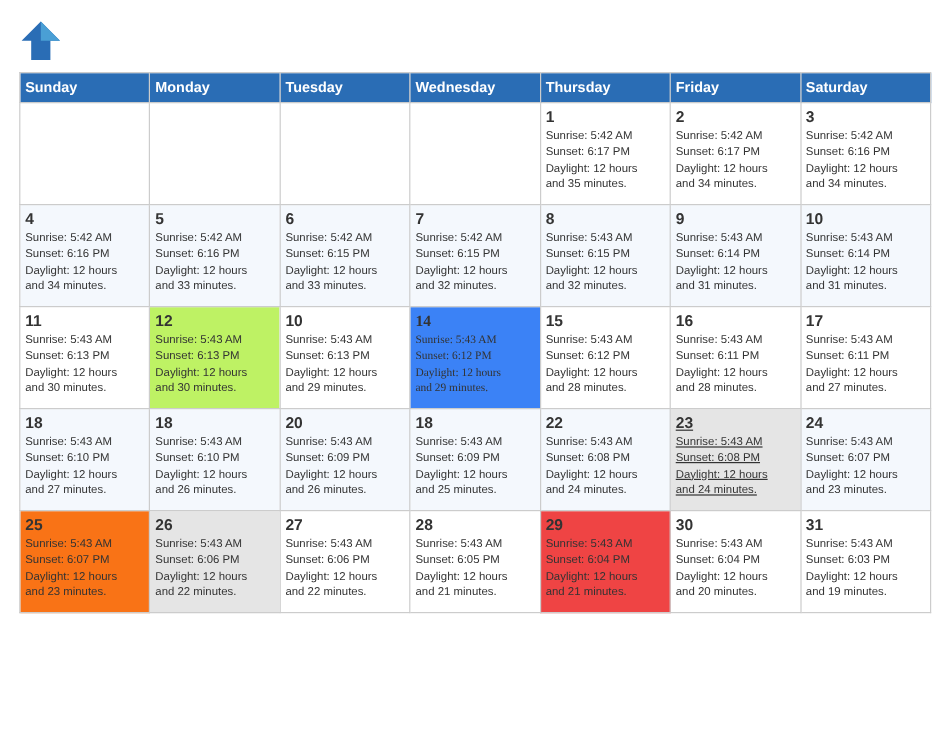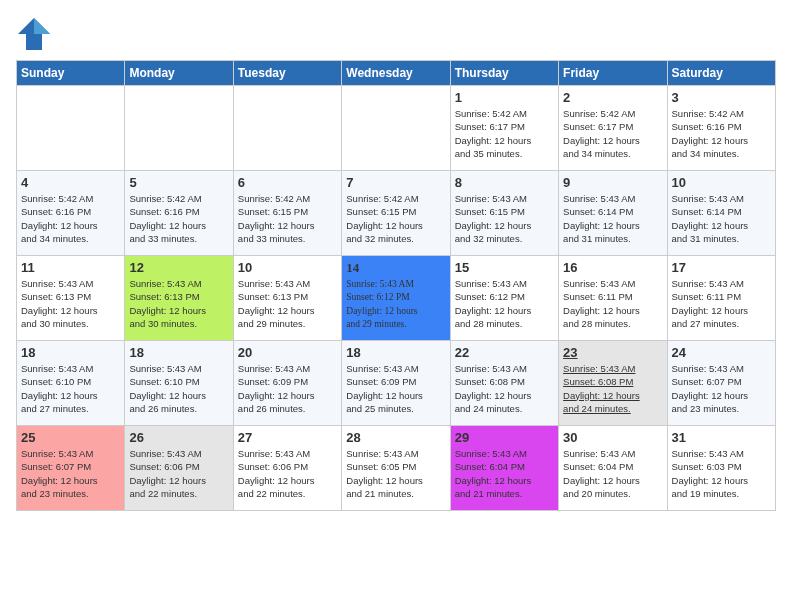--- a/index.html
+++ b/index.html
@@ -302,21 +302,21 @@
         </td>
         <td style="background: rgb(244, 248, 253);">
           <span class="day-number">24</span>
           <div class="day-info" style="white-space: pre-line;">Sunrise: 5:43 AM
 Sunset: 6:07 PM
 Daylight: 12 hours
 and 23 minutes.</div>
         </td>
       </tr>
       <tr>
-        <td style="background: #fca5a5;">
+        <td style="background: #f97316;">
           <span class="day-number">25</span>
           <div class="day-info" style="white-space: pre-line;">Sunrise: 5:43 AM
 Sunset: 6:07 PM
 Daylight: 12 hours
 and 23 minutes.</div>
         </td>
         <td style="background: #e5e5e5;">
           <span class="day-number">26</span>
           <div class="day-info" style="white-space: pre-line;">Sunrise: 5:43 AM
 Sunset: 6:06 PM
@@ -330,21 +330,21 @@
 Daylight: 12 hours
 and 22 minutes.</div>
         </td>
         <td style="background: rgb(255, 255, 255);">
           <span class="day-number">28</span>
           <div class="day-info" style="white-space: pre-line;">Sunrise: 5:43 AM
 Sunset: 6:05 PM
 Daylight: 12 hours
 and 21 minutes.</div>
         </td>
-        <td style="background: #d946ef;">
+        <td style="background: #ef4444;">
           <span class="day-number">29</span>
           <div class="day-info" style="white-space: pre-line;">Sunrise: 5:43 AM
 Sunset: 6:04 PM
 Daylight: 12 hours
 and 21 minutes.</div>
         </td>
         <td style="background: rgb(255, 255, 255);">
           <span class="day-number">30</span>
           <div class="day-info" style="white-space: pre-line;">Sunrise: 5:43 AM
 Sunset: 6:04 PM

